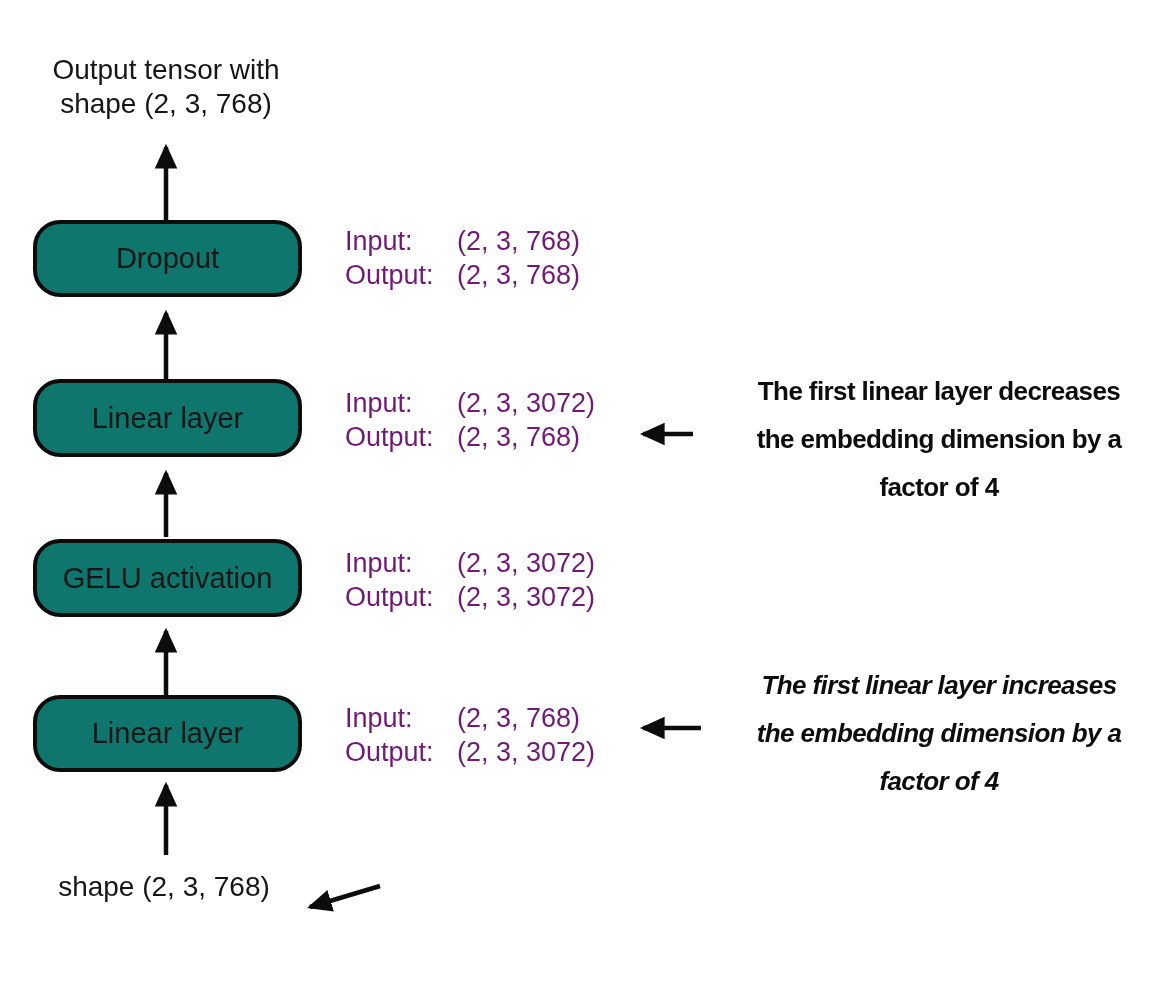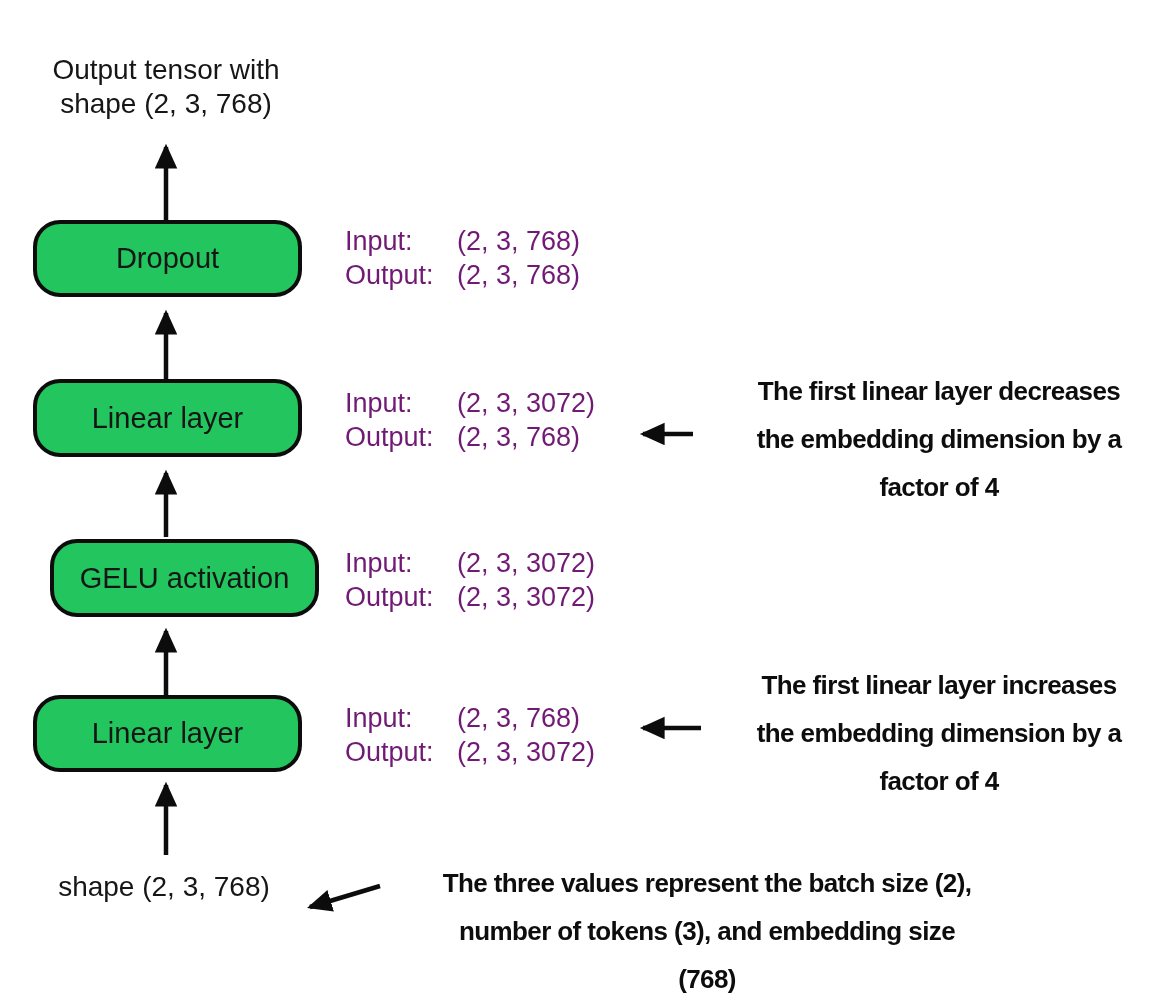--- a/index.html
+++ b/index.html
@@ -22,21 +22,21 @@
     line-height: 34px;
     color: #161616;
     white-space: nowrap;
   }
 
   
   .layer-box {
     box-sizing: border-box;
     border: 4px solid #0c0c0c;
     border-radius: 27px;
-    background: #22c55e;
+    background: #0f766e;
     display: flex;
     align-items: center;
     justify-content: center;
     font-size: 29px;
     color: #161616;
   }
 
   
   .io-block {
     display: grid;
@@ -130,21 +130,21 @@
 
   <svg class="arrow abs" style="left:152px; top:436px;" width="28" height="78">
     <defs>
         <marker id="m4" markerWidth="7" markerHeight="6" refX="4.8" refY="2.5" orient="auto">
       <path d="M0,0 L5.5,2.5 L0,5 Z"></path>
         </marker>
       </defs>
     <line x1="14" y1="76" x2="14" y2="12" marker-end="url(#m4)"></line>
   </svg>
 
-  <div class="layer-box abs" style="left:50px; top:514px; width:269px; height:78px;">
+  <div class="layer-box abs" style="left:33px; top:514px; width:269px; height:78px;">
     <span>GELU activation</span>
   </div>
 
   <div class="io-block abs" style="left:345px; top:521px;">
     <span>Input:</span>
     <span>(2, 3, 3072)</span>
     <span>Output:</span>
     <span>(2, 3, 3072)</span>
   </div>
 
@@ -170,21 +170,21 @@
 
   <svg class="arrow abs" style="left:630px; top:690px;" width="74" height="26">
     <defs>
         <marker id="m6" markerWidth="7" markerHeight="6" refX="4.8" refY="2.5" orient="auto">
       <path d="M0,0 L5.5,2.5 L0,5 Z"></path>
         </marker>
       </defs>
     <line x1="71" y1="13" x2="13" y2="13" marker-end="url(#m6)"></line>
   </svg>
 
-  <div class="note abs" style="left:733px; top:636px; width:412px;">
+  <div class="note abs" style="left:733px; top:636px; width:412px;font-style:italic;">
     <div class="note-line">The first linear layer increases</div>
     <div class="note-line">the embedding dimension by a</div>
     <div class="note-line">factor of 4</div>
   </div>
 
   <svg class="arrow abs" style="left:152px; top:748px;" width="28" height="84">
     <defs>
         <marker id="m7" markerWidth="7" markerHeight="6" refX="4.8" refY="2.5" orient="auto">
       <path d="M0,0 L5.5,2.5 L0,5 Z"></path>
         </marker>
@@ -198,19 +198,14 @@
 
   <svg class="arrow abs" style="left:294px; top:848px;" width="94" height="46">
     <defs>
         <marker id="m8" markerWidth="7" markerHeight="6" refX="4.8" refY="2.5" orient="auto">
       <path d="M0,0 L5.5,2.5 L0,5 Z"></path>
         </marker>
       </defs>
     <line x1="86" y1="13" x2="16" y2="34" marker-end="url(#m8)"></line>
   </svg>
 
-  <div class="note abs" style="left:402px; top:834px; width:610px;">
-    <div class="note-line">The three values represent the batch size (2),</div>
-    <div class="note-line">number of tokens (3), and embedding size</div>
-    <div class="note-line">(768)</div>
-  </div>
 
 </div>
 
 </body></html>

